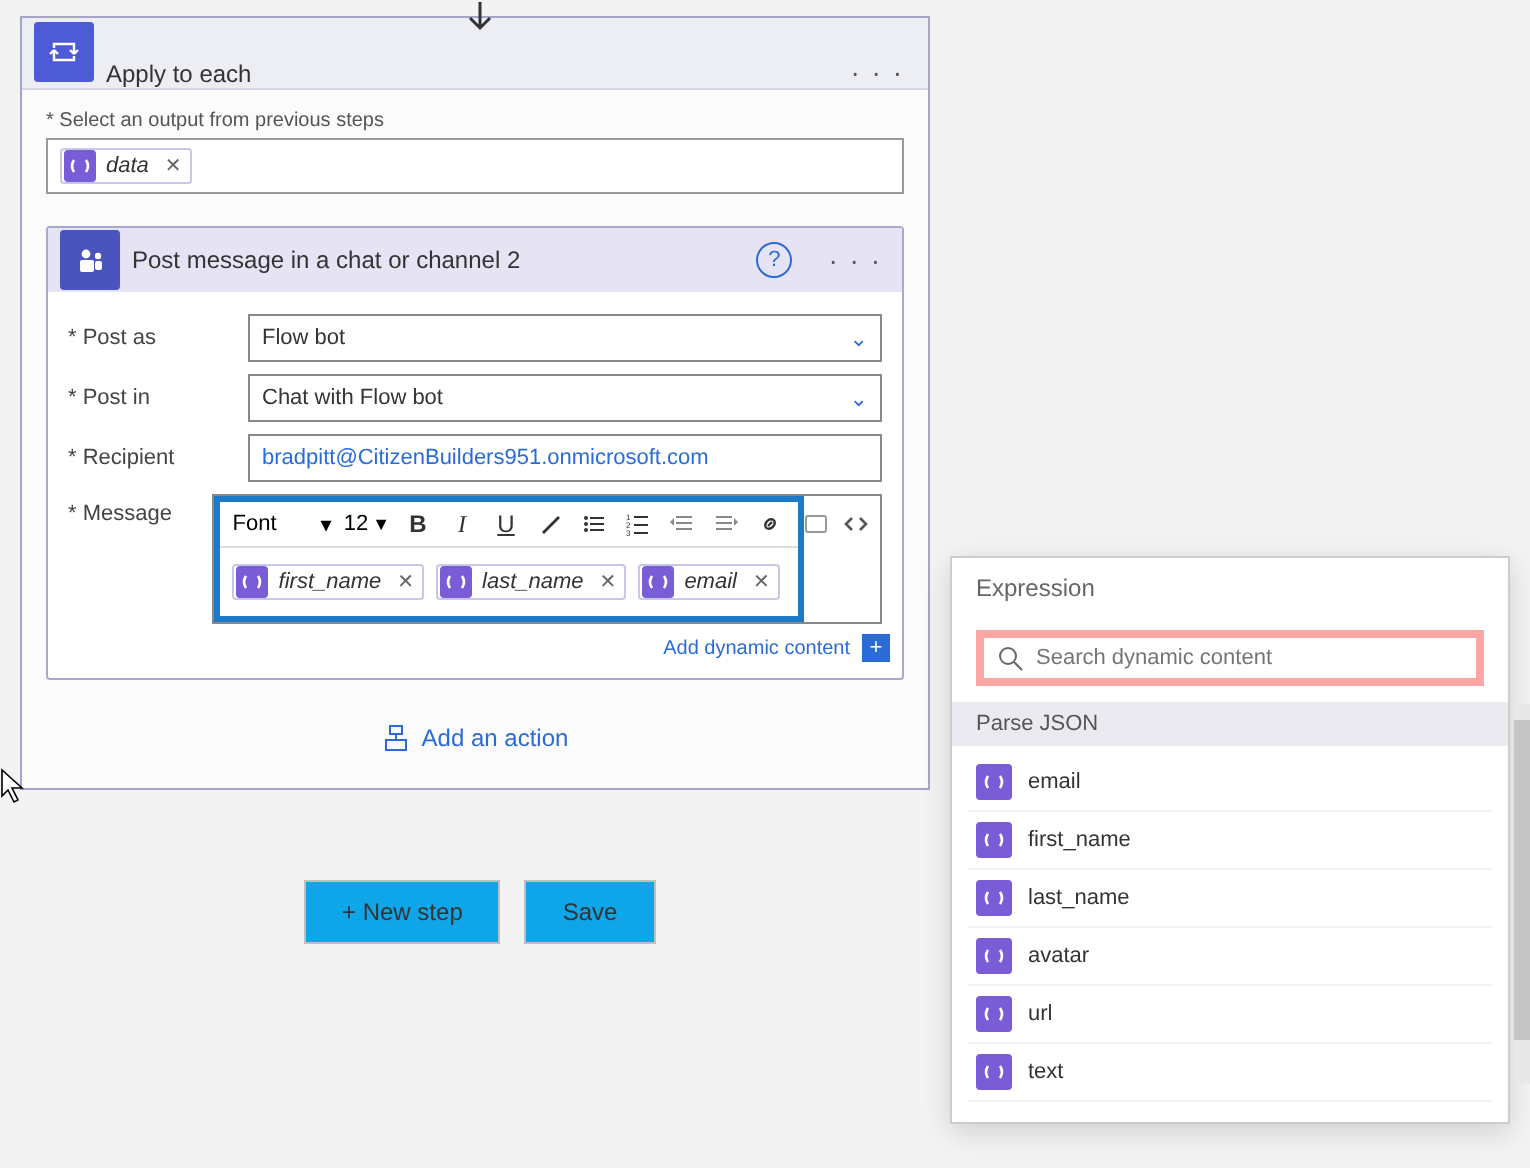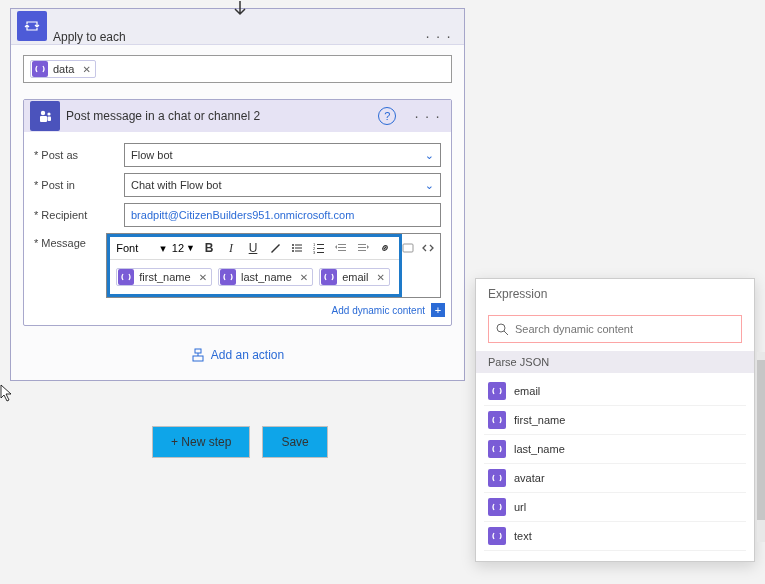--- a/index.html
+++ b/index.html
@@ -14,21 +14,21 @@
   .card-header .hicon { width: 30px; height: 30px; background: #4d5bd7; margin: 3px 6px; display: flex; align-items: center; justify-content: center; border-radius: 2px; }
   .card-header .title { flex: 1; font-size: 12px; color: #333; }
   .card-header .dots { padding: 0 12px; color: #555; cursor: pointer; font-size: 14px; letter-spacing: 1px; }
 
   .outer-body { padding: 10px 12px; }
   .small-label { font-size: 10px; color: #555; margin-bottom: 3px; }
   .pill-input { border: 1px solid #999; background: #fff; padding: 4px 6px; min-height: 28px; display: flex; align-items: center; gap: 3px; }
 
   .pill { display: inline-flex; align-items: center; background: #fff; border: 1px solid #c7c7e6; border-radius: 2px; font-size: 11px; color: #333; height: 18px; }
   .pill .picon { background: #7a5cd6; width: 16px; height: 16px; display: inline-flex; align-items: center; justify-content: center; border-radius: 2px; margin: 1px; }
-  .pill .plabel { padding: 0 4px; }
+  .pill .plabel { padding: 0 4px; font-style: italic; }
   .pill .pclose { padding: 0 4px; color: #666; cursor: pointer; font-size: 10px; }
 
   .inner-card { margin-top: 16px; border: 1px solid #a8a8cc; background: #fff; border-radius: 2px; }
   .inner-header { display: flex; align-items: center; height: 32px; background: #e6e3f4; }
   .inner-header .hicon { width: 30px; height: 30px; background: #4b53bc; margin: 3px 6px; display: flex; align-items: center; justify-content: center; border-radius: 2px; }
   .inner-header .title { flex: 1; font-size: 12px; color: #333; }
   .inner-header .help { width: 18px; height: 18px; border: 1px solid #2b6bd6; color: #2b6bd6; border-radius: 50%; display: flex; align-items: center; justify-content: center; font-size: 11px; margin-right: 8px; cursor: pointer; }
   .inner-header .dots { padding: 0 10px; color: #555; cursor: pointer; font-size: 14px; letter-spacing: 1px; }
 
   .inner-body { padding: 8px 0 6px 0; }
@@ -56,21 +56,21 @@
   .add-action { display: flex; align-items: center; justify-content: center; gap: 6px; padding: 22px 0 8px 0; font-size: 12px; color: #2b6bd6; cursor: pointer; }
 
   .bottom-controls { display: flex; gap: 12px; margin-left: 152px; margin-top: 45px; }
   .ctrl-btn { border: 1px solid #bfbfbf; background: #0ea5e9; height: 32px; padding: 0 18px; font-size: 12px; color: #333; cursor: pointer; display: flex; align-items: center; }
 
   .dyn-panel { position: absolute; left: 475px; top: 278px; width: 280px; background: #fff; border: 1px solid #ccc; box-shadow: 0 4px 14px rgba(0,0,0,0.15); padding-bottom: 10px; }
   .tabs { display: flex; gap: 14px; padding: 8px 12px 0 12px; font-size: 12px; }
   .tab { color: #666; padding-bottom: 6px; cursor: pointer; }
   .tab.active { color: #111; border-bottom: 2px solid #2b6bd6; font-weight: 600; }
   .search-wrap { padding: 8px 12px; }
-  .search { display: flex; align-items: center; border: 1px solid #fca5a5; height: 28px; padding: 0 6px; gap: 6px; }
+  .search { display: flex; align-items: center; border: 4px solid #fca5a5; height: 28px; padding: 0 6px; gap: 6px; }
   .search input { flex: 1; border: none; outline: none; font-size: 11px; }
   .section-hdr { background: #eceaf1; font-size: 11px; padding: 5px 12px; color: #555; }
   .dyn-list { padding: 4px 8px 0 8px; max-height: 230px; overflow: hidden; position: relative; }
   .dyn-item { display: flex; align-items: center; gap: 8px; padding: 5px 4px; font-size: 11px; color: #333; border-bottom: 1px solid #f1f1f1; cursor: pointer; }
   .dyn-item .dicon { width: 18px; height: 18px; background: #7a5cd6; border-radius: 2px; display: flex; align-items: center; justify-content: center; }
   .panel-scroll { position: absolute; right: 0; top: 352px; width: 8px; height: 190px; background: #e8e8e8; }
   .panel-scroll .thumb { width: 8px; height: 160px; background: #c6c6c6; margin-top: 8px; }
 
   .cursor { position: absolute; left: 0px; top: 384px; }
 </style>
@@ -90,20 +90,21 @@
       <div class="hicon">
         <svg width="16" height="16">
             <path d="M3 6 L3 4 L13 4 L13 9 M13 9 L11 7 M13 9 L15 7 M13 10 L13 12 L3 12 L3 7 M3 7 L1 9 M3 7 L5 9" stroke="#fff" stroke-width="1.2" fill="none"></path>
           </svg>
       </div>
       <div class="title">Apply to each</div>
       <div class="dots">· · ·</div>
     </div>
 
     <div class="outer-body">
+      <div class="small-label">* Select an output from previous steps</div>
       <div class="pill-input">
         <span class="pill">
           <span class="picon">
               <svg width="10" height="10">
                 <path d="M2 2 Q0 5 2 8 M8 2 Q10 5 8 8" stroke="#fff" stroke-width="1.3" fill="none"></path>
               </svg>
             </span>
           <span class="plabel">data</span>
           <span class="pclose">✕</span>
         </span>

